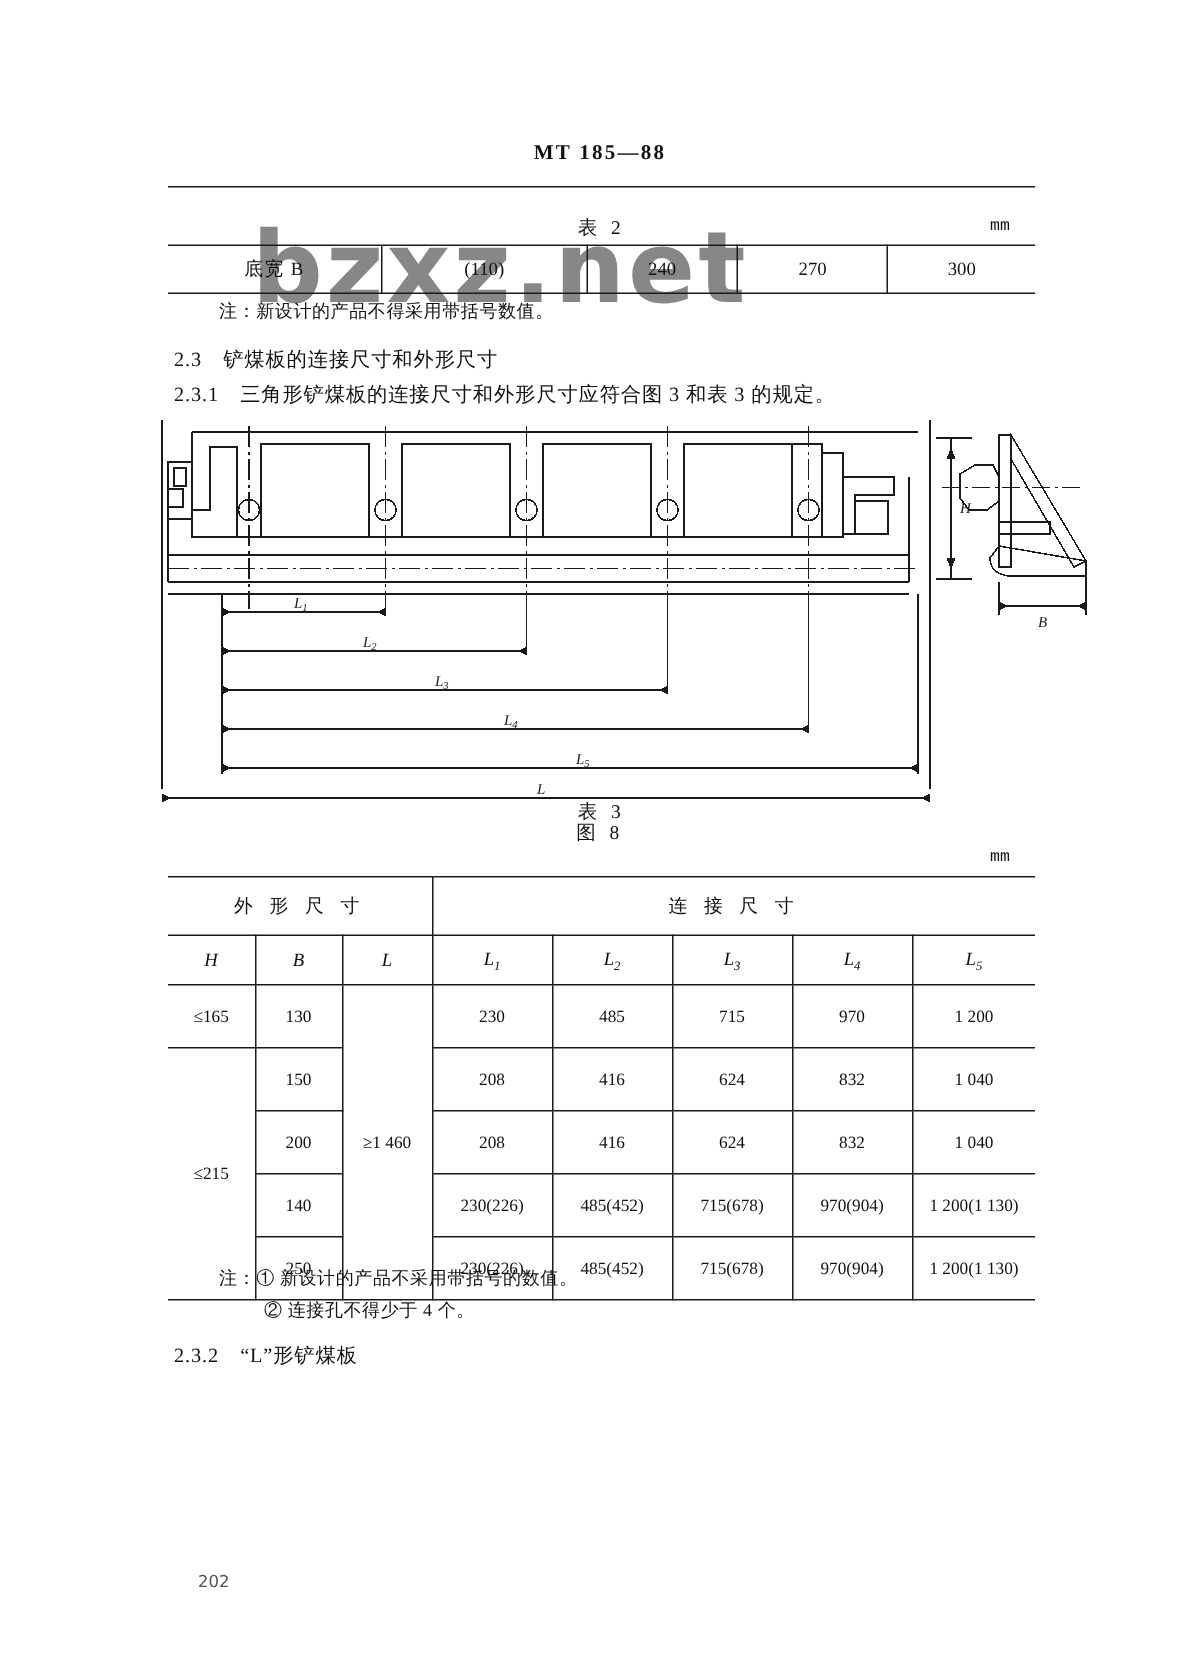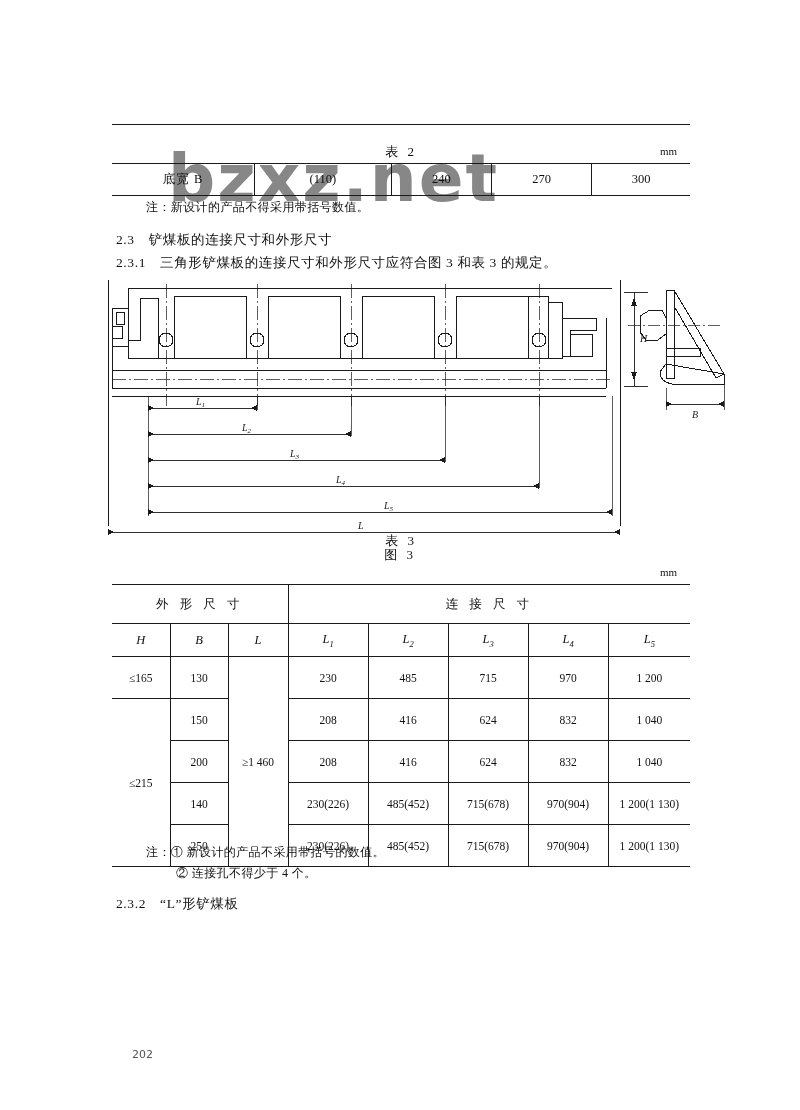--- a/index.html
+++ b/index.html
@@ -61,21 +61,21 @@
   
   .tbl-caption {
     position: absolute;
     text-align: center;
     font-size: 13px;
     letter-spacing: 3px;
     z-index: 3;
   }
   .unit-label {
     position: absolute;
-    font-family: Liberation Serif, serif;
+    font-family: Liberation Mono, monospace;
     font-size: 11px;
     z-index: 3;
   }
   .para {
     position: absolute;
     font-size: 13.5px;
     line-height: 21px;
     letter-spacing: .6px;
     z-index: 3;
     white-space: nowrap;
@@ -173,20 +173,21 @@
   .t3 .sub { font-size: 8.5px; vertical-align: sub; font-style: italic; }
   .t3 .nb  { white-space: nowrap; }
 </style>
 </head>
 <body>
 
 <div id="page">
 
   <div class="watermark">bzxz.net</div>
 
+  <div class="std-header">MT 185—88</div>
   <div class="header-rule"></div>
 
   <div class="tbl-caption" style="left:112px; top:143px; width:578px;">表 2</div>
   <div class="unit-label" style="left:660px; top:145px;">mm</div>
 
   <table class="t2">
     <tbody>
         <tr>
       <td class="c-lbl">底宽 B</td>
       <td>(110)</td>
@@ -327,21 +328,21 @@
         <text x="190" y="179">L<tspan font-size="7" dy="2">3</tspan></text>
         <text x="236" y="205">L<tspan font-size="7" dy="2">4</tspan></text>
         <text x="284" y="231">L<tspan font-size="7" dy="2">5</tspan></text>
         <text x="258" y="251">L</text>
         <text x="540" y="64">H</text>
         <text x="592" y="140">B</text>
       </g>
     </svg>
   </div>
 
-  <div class="fig-caption" style="top:546px;">图 3</div>
+  <div class="fig-caption" style="top:546px;">图 8</div>
 
   <div class="tbl-caption" style="left:112px; top:532px; width:578px;">表 3</div>
   <div class="unit-label" style="left:660px; top:566px;">mm</div>
 
   <table class="t3">
     <colgroup>
       <col style="width:58px">
         <col style="width:58px">
         <col style="width:60px">
       <col style="width:80px">

